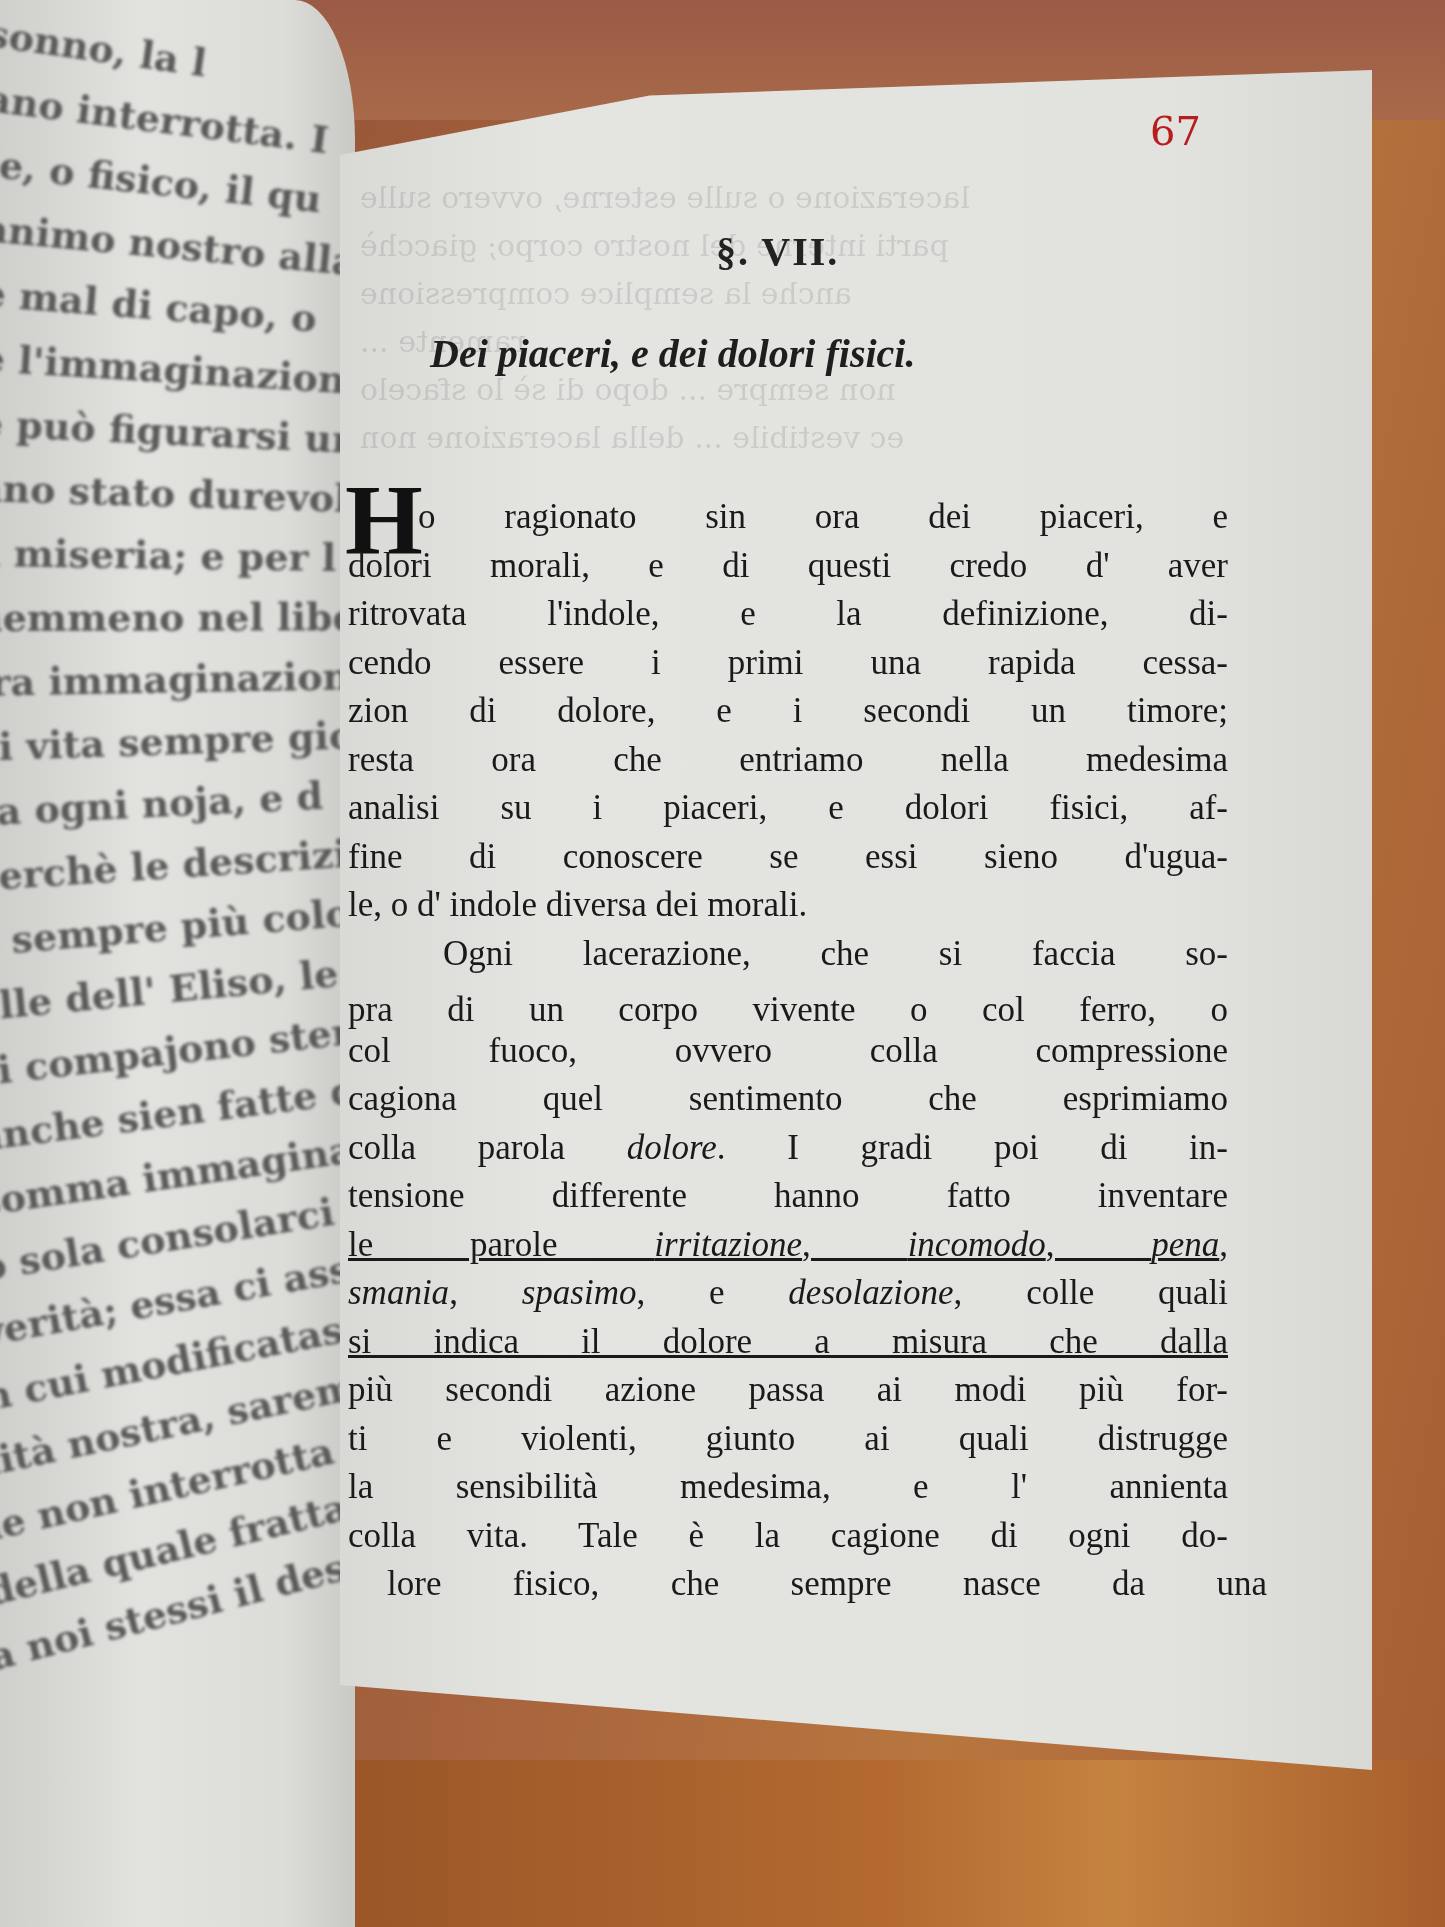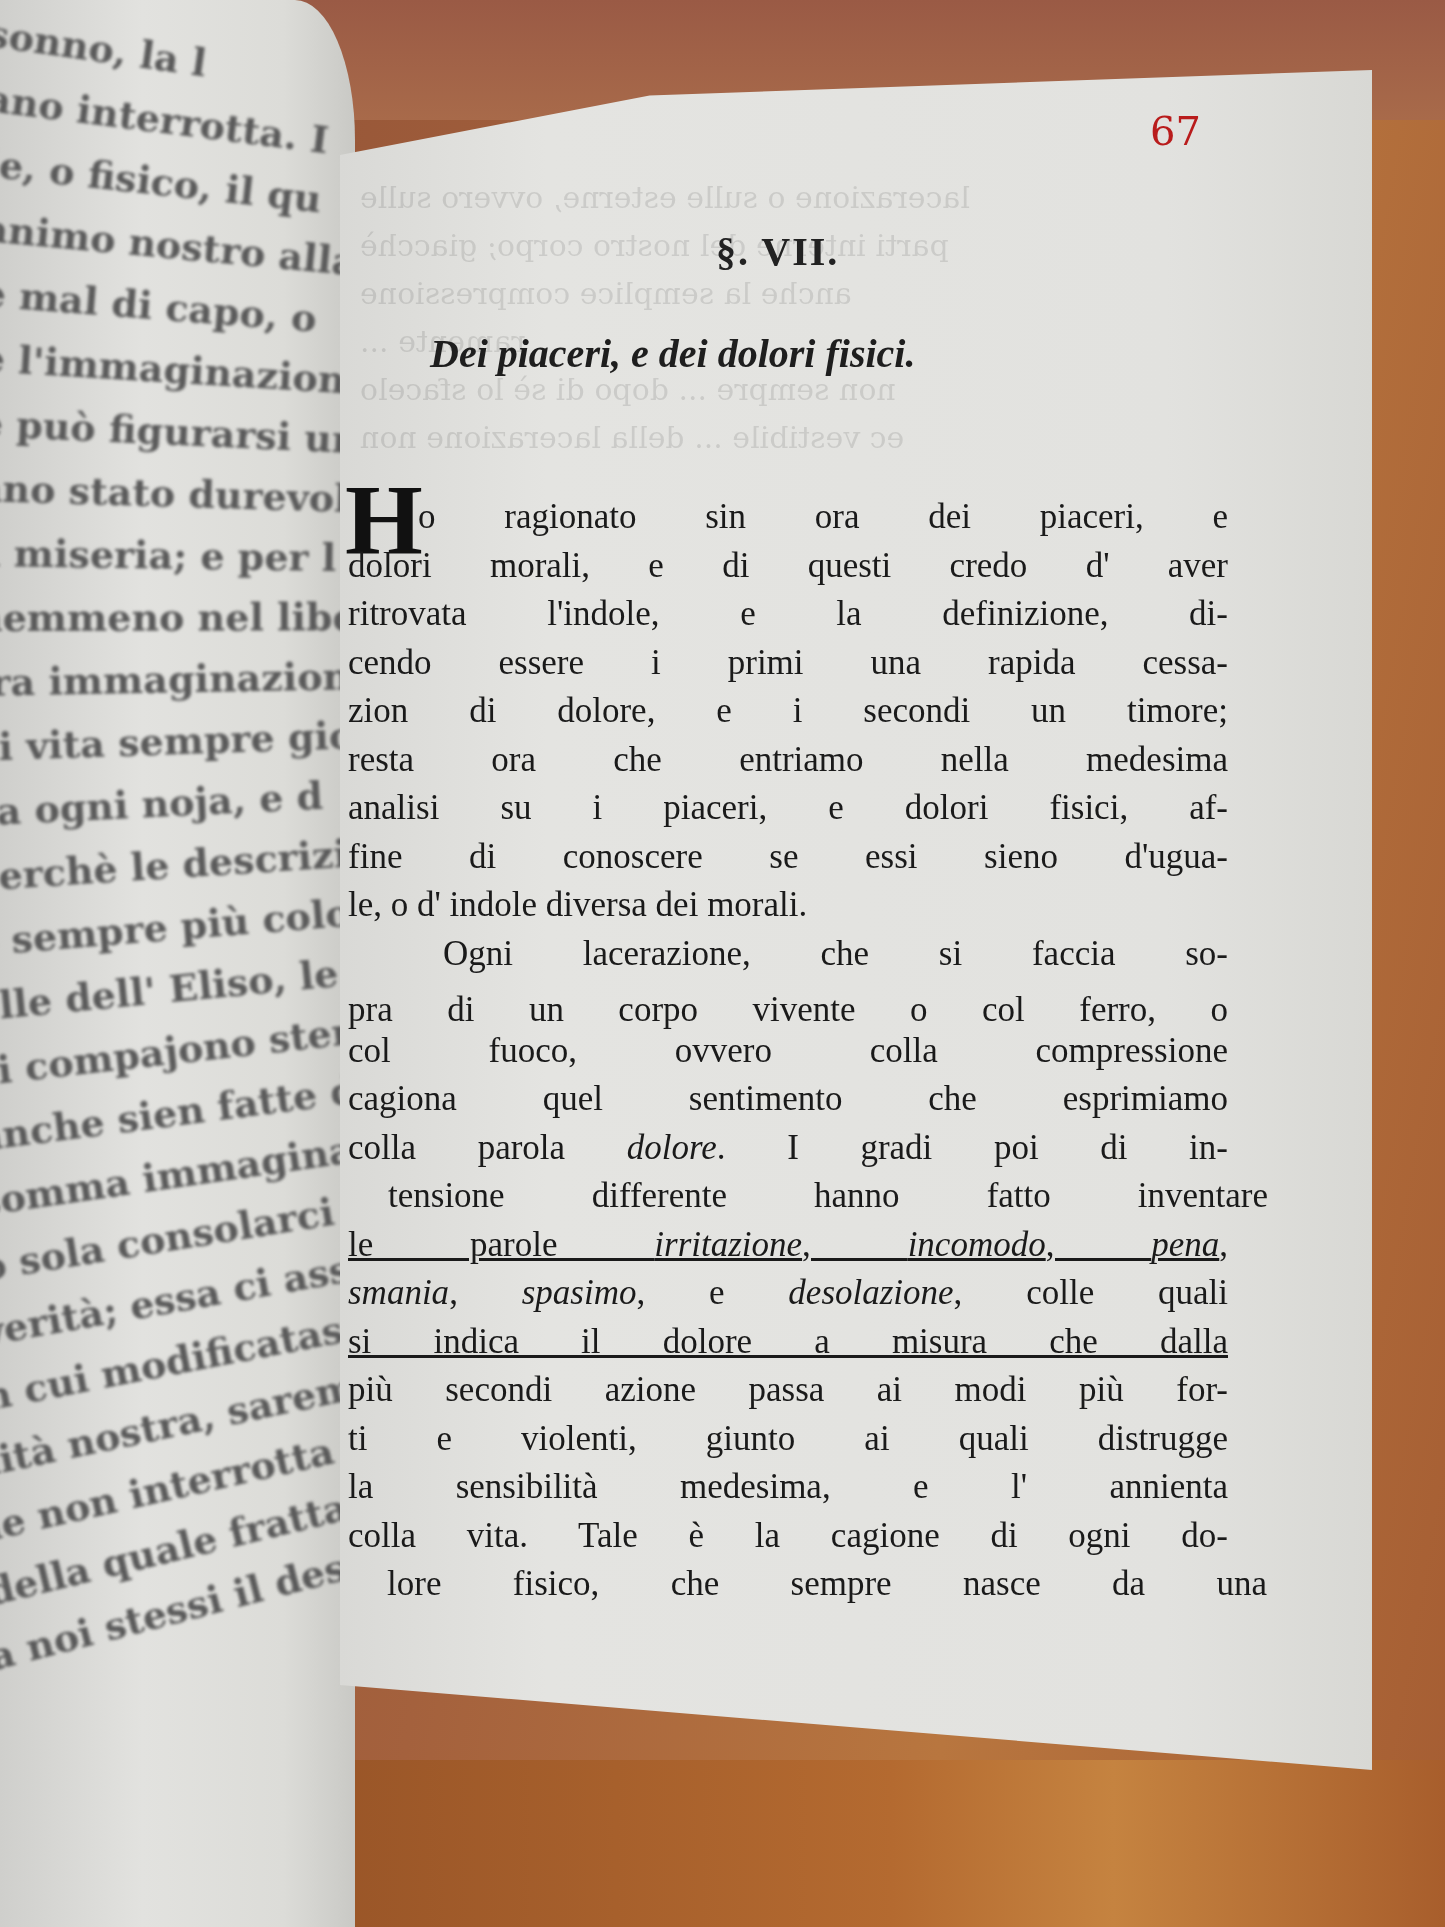--- a/index.html
+++ b/index.html
@@ -121,21 +121,21 @@
     <div class="body-line" style="top: 691px;">zion di dolore, e i secondi un timore;</div>
     <div class="body-line" style="top: 739.5px;">resta ora che entriamo nella medesima</div>
     <div class="body-line" style="top: 788px;">analisi su i piaceri, e dolori fisici, af-</div>
     <div class="body-line" style="top: 836.5px;">fine di conoscere se essi sieno d'ugua-</div>
     <div class="body-line last" style="top: 885px;">le, o d' indole diversa dei morali.</div>
     <div class="body-line indent" style="top: 933.5px;">Ogni lacerazione, che si faccia so-</div>
     <div class="body-line" style="top: 982px; margin-top: 8px;">pra di un corpo vivente o col ferro, o</div>
     <div class="body-line" style="top: 1030.5px;">col fuoco, ovvero colla compressione</div>
     <div class="body-line" style="top: 1079px;">cagiona quel sentimento che esprimiamo</div>
     <div class="body-line" style="top: 1127.5px;">colla parola <i>dolore</i>. I gradi poi di in-</div>
-    <div class="body-line" style="top: 1176px; margin-left: 40px;">tensione differente hanno fatto inventare</div>
+    <div class="body-line" style="top: 1176px;">tensione differente hanno fatto inventare</div>
     <div class="body-line" style="top: 1224.5px; text-decoration: underline;">le parole <i>irritazione</i>, <i>incomodo</i>, <i>pena</i>,</div>
     <div class="body-line" style="top: 1273px;"><i>smania</i>, <i>spasimo</i>, e <i>desolazione</i>, colle quali</div>
     <div class="body-line" style="top: 1321.5px; text-decoration: underline;">si indica il dolore a misura che dalla</div>
     <div class="body-line" style="top: 1370px;">più secondi azione passa ai modi più for-</div>
     <div class="body-line" style="top: 1418.5px;">ti e violenti, giunto ai quali distrugge</div>
     <div class="body-line" style="top: 1467px;">la sensibilità medesima, e l' annienta</div>
     <div class="body-line" style="top: 1515.5px;">colla vita. Tale è la cagione di ogni do-</div>
     <div class="body-line" style="top: 1564px; margin-left: 39px;">lore fisico, che sempre nasce da una</div>
   </div>
 

